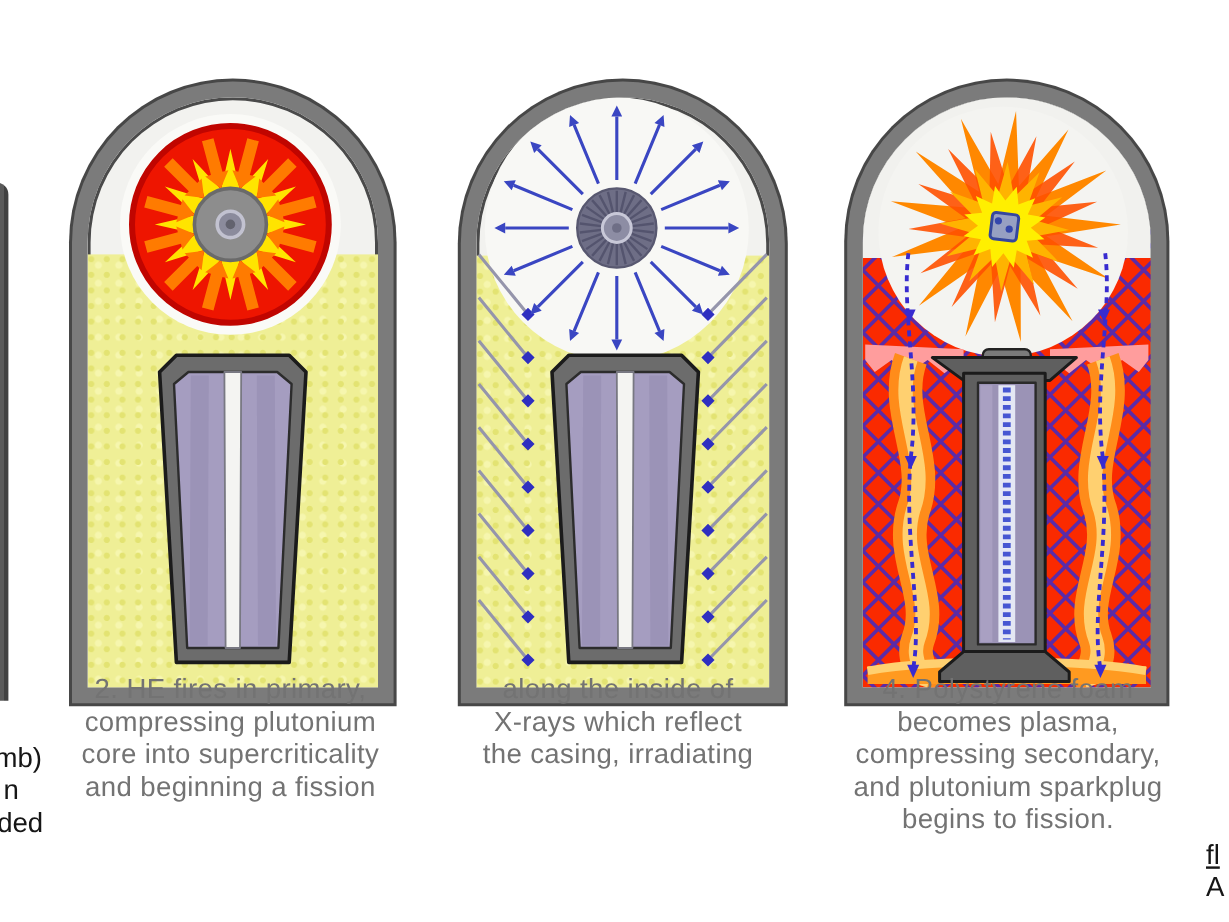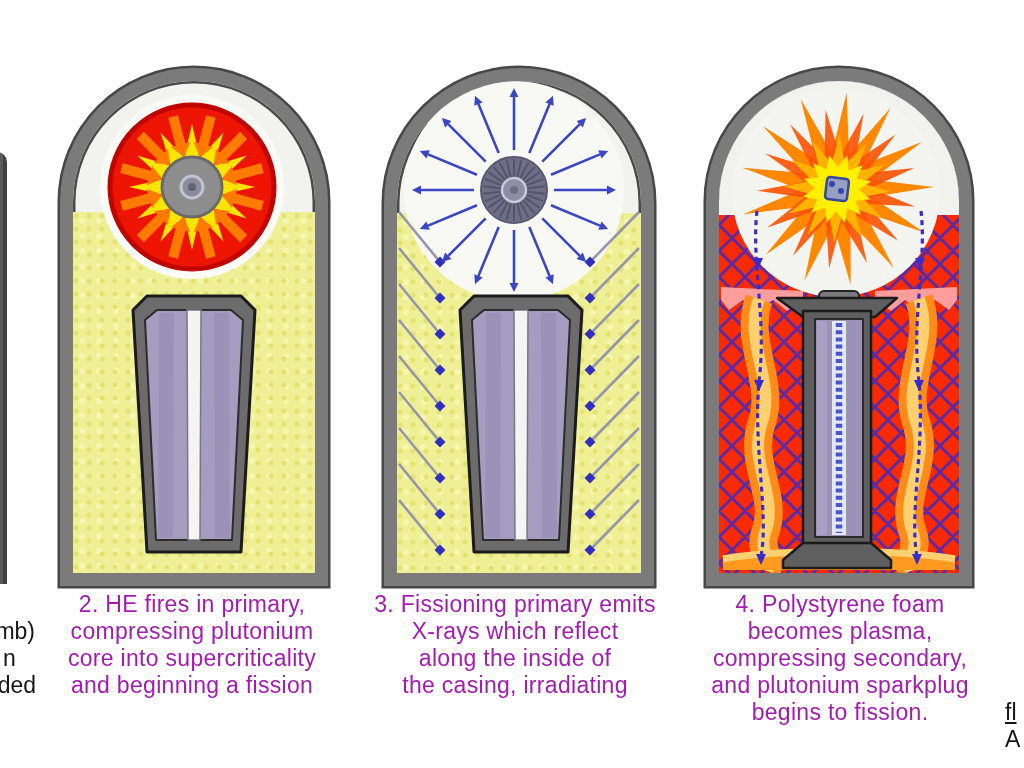--- a/index.html
+++ b/index.html
@@ -10,21 +10,21 @@
         box-shadow:0 0 0 2.5px #474747, inset 0 0 0 2.5px #4a4a4a;}
   .bomb svg{position:absolute;left:0;top:0;}
   .foam{position:absolute;left:0;right:0;bottom:0;background-color:#efef96;
         background-image:
           radial-gradient(circle at 3px 4px, #e3e372 2.2px, rgba(0,0,0,0) 2.9px),
           radial-gradient(circle at 9px 9px, #f6f6ae 2.6px, rgba(0,0,0,0) 3.3px);
         background-size:13px 13px,17px 15px;}
   .sliver{position:absolute;left:-3px;top:152px;width:10px;height:432px;
           background:linear-gradient(90deg,#8a8a8a 0 3px,#5a5a5a 3px 6px,#414141 6px 100%);
           border-top-right-radius:10px;}
-  .caption{position:absolute;top:591px;width:332px;text-align:center;color:#a21caf;
+  .caption{position:absolute;top:561px;width:332px;text-align:center;color:#737373;
            font-size:23px;line-height:27px;letter-spacing:0.3px;}
   .frag{position:absolute;color:#161616;font-size:23px;line-height:27px;}
   .fr{width:44px;text-align:right;}
 </style>
 </head>
 <body>
 
 <div class="stage">
 
   <div class="sliver"></div>
@@ -138,23 +138,22 @@
     </svg>
   </div>
 
   <div class="caption" style="left:26px;">
     <div>2. HE fires in primary,</div>
     <div>compressing plutonium</div>
     <div>core into supercriticality</div>
     <div>and beginning a fission</div>
   </div>
   <div class="caption" style="left:349px;">
-    <div>3. Fissioning primary emits</div>
+    <div>along the inside of</div>
     <div>X-rays which reflect</div>
-    <div>along the inside of</div>
     <div>the casing, irradiating</div>
   </div>
   <div class="caption" style="left:674px;">
     <div>4. Polystyrene foam</div>
     <div>becomes plasma,</div>
     <div>compressing secondary,</div>
     <div>and plutonium sparkplug</div>
     <div>begins to fission.</div>
   </div>
 

